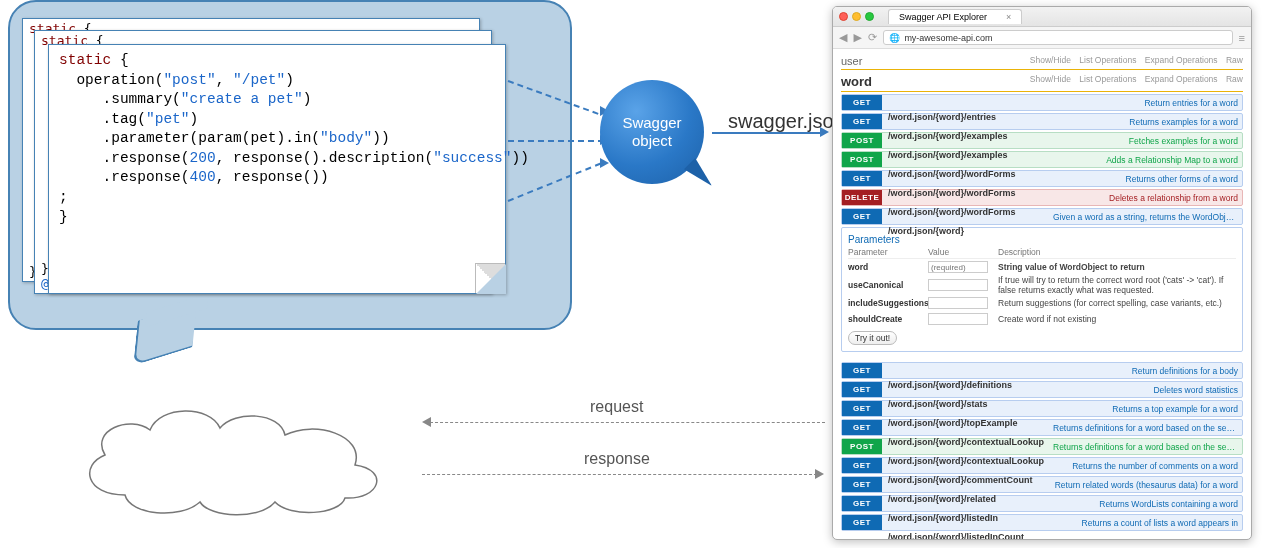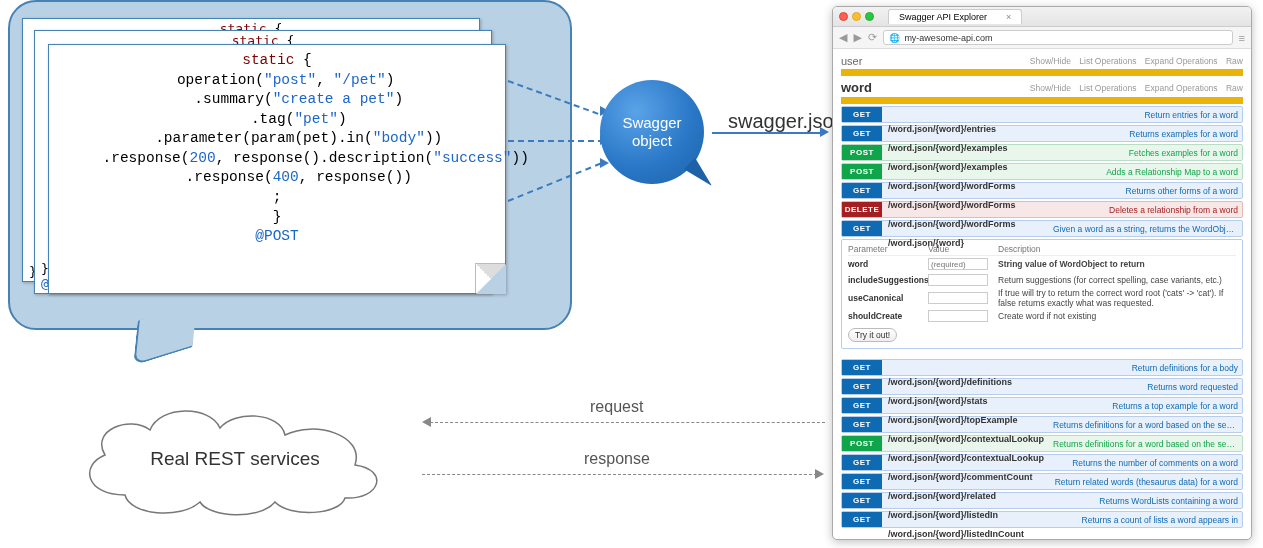--- a/index.html
+++ b/index.html
@@ -14,21 +14,20 @@
     background: #fff;
     overflow: hidden;
   }
   
   .bubble {
     position: absolute;
     left: 8px;
     top: 0px;
     width: 564px;
     height: 330px;
-    text-align: center;
   }
   .bubble-bg {
     position: absolute;
     inset: 0;
     background: #b9d1e4;
     border: 2px solid #4682b4;
     border-radius: 28px;
   }
   .bubble-tail {
     position: absolute;
@@ -262,22 +261,22 @@
   }
   .url-field .globe { margin-right:4px; color:#7a7; }
   .br-body {
     padding: 4px 8px 8px;
     height: calc(100% - 42px);
     overflow: hidden;
   }
   .sect-head {
     display:flex;
     justify-content: space-between;
-    align-items: center;
-    border-bottom: 7px solid #eab308;
+    align-items: flex-start;
+    border-bottom: 1px solid #eab308;
     padding: 2px 0;
     margin-bottom: 2px;
   }
   .sect-title { color:#666; font-size:11px; }
   .sect-title.big { color:#333; font-size:13px; font-weight:bold; }
   .sect-links { color:#999; font-size:8.5px; }
   .sect-links span { margin-left:6px; }
   .op-row {
     display:flex;
     align-items:center;
@@ -358,21 +357,20 @@
     <div class="code-sheet sheet-front">
       <div class="line"><span class="kw">static</span> <span>{</span></div>
       <div class="line"><span>  operation(</span><span class="str">"post"</span><span>, </span><span class="str">"/pet"</span><span>)</span></div>
       <div class="line"><span>     .summary(</span><span class="str">"create a pet"</span><span>)</span></div>
       <div class="line"><span>     .tag(</span><span class="str">"pet"</span><span>)</span></div>
       <div class="line"><span>     .parameter(param(pet).in(</span><span class="str">"body"</span><span>))</span></div>
       <div class="line"><span>     .response(</span><span class="num">200</span><span>, response().description(</span><span class="str">"success"</span><span>))</span></div>
       <div class="line"><span>     .response(</span><span class="num">400</span><span>, response())</span></div>
       <div class="line"><span>;</span></div>
       <div class="line"><span>}</span></div>
-      <div class="line"><span class="ann">@POST</span></div>
       <div class="dog-ear"></div>
     </div>
   </div>
 </div>
 
 <div class="dash-line" style="left:508px; top:80px; width:96px; transform-origin:left; transform:rotate(20deg);"></div>
 <div class="dash-line" style="left:508px; top:140px; width:96px;"></div>
 <div class="dash-line" style="left:508px; top:200px; width:100px; transform-origin:left; transform:rotate(-22deg);"></div>
 <div class="arrowhead-blue" style="left:600px; top:106px; border-width:5px 0 5px 9px; border-color:transparent transparent transparent #3a7bbf;"></div>
 <div class="arrowhead-blue" style="left:600px; top:135px; border-width:5px 0 5px 9px; border-color:transparent transparent transparent #3a7bbf;"></div>
@@ -395,21 +393,20 @@
 <div class="arrowhead-grey" style="left:422px; top:417px; border-width:5px 9px 5px 0; border-color:transparent #888 transparent transparent;"></div>
 
 <div class="rr-label" style="left:584px; top:450px;">response</div>
 <div class="dash-grey" style="left:422px; top:474px; width:395px;"></div>
 <div class="arrowhead-grey" style="left:815px; top:469px; border-width:5px 0 5px 9px; border-color:transparent transparent transparent #888;"></div>
 
 <div class="cloud">
   <svg viewBox="0 0 330 120">
     <path d="M55 95 C15 95 10 65 35 55 C20 30 60 15 80 30 C90 5 140 5 150 28 C165 10 210 12 215 35 C245 20 295 35 285 65 C320 70 310 100 275 98 C270 115 220 118 205 102 C190 120 140 118 130 102 C110 120 60 115 55 95 Z" fill="#ffffff" stroke="#777" stroke-width="1.5"></path>
   </svg>
-  <div class="cloud-label">Real REST services</div>
 </div>
 
 <div class="browser">
   <div class="br-titlebar">
     <div class="tlb-dot dot-r"></div>
     <div class="tlb-dot dot-y"></div>
     <div class="tlb-dot dot-g"></div>
     <div class="br-tab">
       <span>Swagger API Explorer</span>
       <span class="x">×</span>
@@ -477,61 +474,62 @@
           <div class="op-desc">Deletes a relationship from a word</div>
         </div>
       </div>
 
     <div class="op-row op-get">
       <div class="op-badge">GET</div>
       <div class="op-path">/word.json/{word}</div>
       <div class="op-desc">Given a word as a string, returns the WordObject that represents it</div>
     </div>
     <div class="op-expanded">
+      <div class="params-title">Parameters</div>
       <div class="params-head">
         <div class="pcol1">Parameter</div>
         <div class="pcol2">Value</div>
         <div class="pcol3">Description</div>
       </div>
       <div id="param-rows">
           <div class="prow first">
             <div class="pcol1">word</div>
             <div class="pcol2"><input placeholder="(required)" style=""></div>
             <div class="pcol3" style="font-weight:bold;">String value of WordObject to return</div>
           </div>
           <div class="prow">
+            <div class="pcol1">useCanonical</div>
+            <div class="pcol2"><input placeholder="" style=""></div>
+            <div class="pcol3" style="">If true will try to return the correct word root ('cats' -&gt; 'cat'). If false returns exactly what was requested.</div>
+          </div>
+          <div class="prow">
             <div class="pcol1">includeSuggestions</div>
             <div class="pcol2"><input placeholder="" style=""></div>
             <div class="pcol3" style="">Return suggestions (for correct spelling, case variants, etc.)</div>
-          </div>
-          <div class="prow">
-            <div class="pcol1">useCanonical</div>
-            <div class="pcol2"><input placeholder="" style=""></div>
-            <div class="pcol3" style="">If true will try to return the correct word root ('cats' -&gt; 'cat'). If false returns exactly what was requested.</div>
           </div>
           <div class="prow">
             <div class="pcol1">shouldCreate</div>
             <div class="pcol2"><input placeholder="" style=""></div>
             <div class="pcol3" style="">Create word if not existing</div>
           </div>
         </div>
       <div class="tryit">Try it out!</div>
     </div>
 
     <div style="height:6px"></div>
     <div id="ops-bottom">
         <div class="op-row op-get">
           <div class="op-badge">GET</div>
           <div class="op-path">/word.json/{word}/definitions</div>
           <div class="op-desc">Return definitions for a body</div>
         </div>
         <div class="op-row op-get">
           <div class="op-badge">GET</div>
           <div class="op-path">/word.json/{word}/stats</div>
-          <div class="op-desc">Returns word requested</div>
+          <div class="op-desc">Deletes word statistics</div>
         </div>
         <div class="op-row op-get">
           <div class="op-badge">GET</div>
           <div class="op-path">/word.json/{word}/topExample</div>
           <div class="op-desc">Returns a top example for a word</div>
         </div>
         <div class="op-row op-get">
           <div class="op-badge">GET</div>
           <div class="op-path">/word.json/{word}/contextualLookup</div>
           <div class="op-desc">Returns definitions for a word based on the sentence in which it is found</div>

